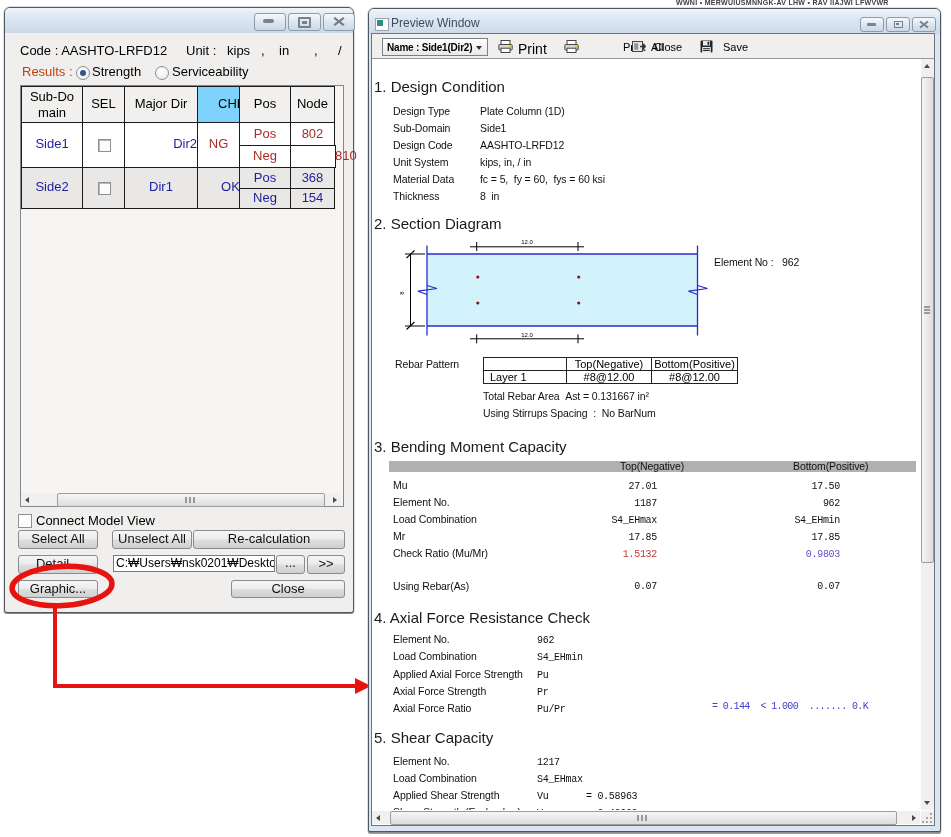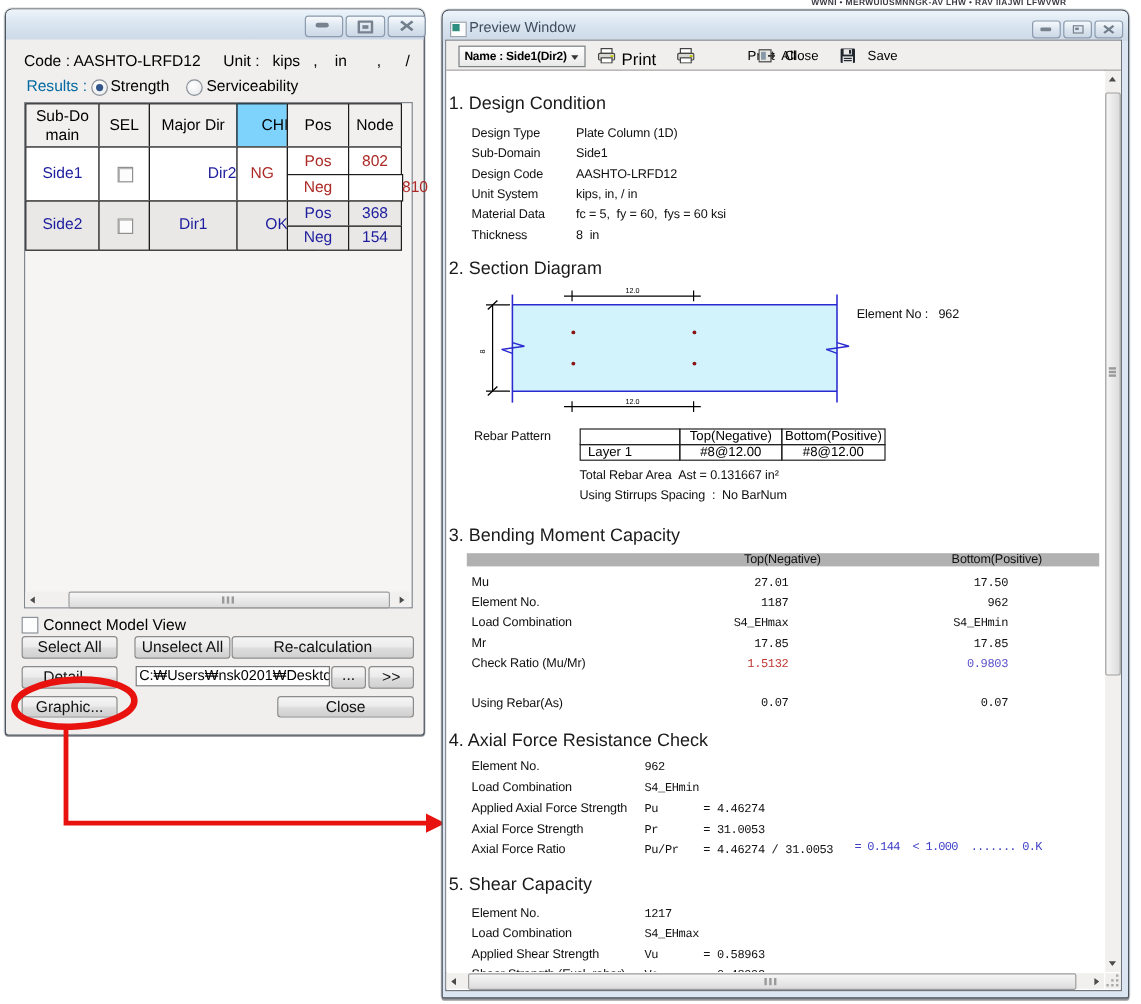--- a/index.html
+++ b/index.html
@@ -49,21 +49,21 @@
     </div>
 
     <div class="abs" style="left:15px;top:35px;font-size:13px;color:#000;">Code : AASHTO-LRFD12</div>
     <div class="abs" style="left:181px;top:35px;font-size:13px;color:#000;">Unit :</div>
     <div class="abs" style="left:222px;top:35px;font-size:13px;color:#000;">kips</div>
     <div class="abs" style="left:256px;top:35px;font-size:13px;color:#000;">,</div>
     <div class="abs" style="left:274px;top:35px;font-size:13px;color:#000;">in</div>
     <div class="abs" style="left:309px;top:35px;font-size:13px;color:#000;">,</div>
     <div class="abs" style="left:333px;top:35px;font-size:13px;color:#000;">/</div>
 
-    <div class="abs" style="left:17px;top:56px;font-size:13px;color:#0369a1;">Results :</div>
+    <div class="abs" style="left:17px;top:56px;font-size:13px;color:#c2410c;">Results :</div>
     <div class="abs" style="left:71px;top:58px;width:12px;height:12px;border:1px solid #8a9097;border-radius:50%;background:radial-gradient(circle at 40% 35%,#fff,#e8eaec);">
       <div class="abs" style="left:3px;top:3px;width:6px;height:6px;border-radius:50%;background:#32568c;"></div>
     </div>
     <div class="abs" style="left:87px;top:56px;font-size:13px;color:#000;">Strength</div>
     <div class="abs" style="left:150px;top:58px;width:12px;height:12px;border:1px solid #8a9097;border-radius:50%;background:radial-gradient(circle at 40% 35%,#fff,#e4e6e8);"></div>
     <div class="abs" style="left:167px;top:56px;font-size:13px;color:#000;">Serviceability</div>
 
     <div class="abs" style="left:15px;top:77px;width:322px;height:420px;border:1px solid #828790;background:#f6f5f3;">
 
       <div class="abs" style="left:0px;top:0px;font-size:13px;color:#000;">
@@ -256,21 +256,20 @@
         <div class="abs t11" style="left:21px;top:418px;line-height:17px;">Mu<br>Element No.<br>Load Combination<br>Mr<br>Check Ratio (Mu/Mr)</div>
         <div class="abs mono" style="left:165px;top:419px;width:120px;line-height:17px;font-size:10px;letter-spacing:-0.3px;text-align:right;color:#111;">27.01<br>1187<br>S4_EHmax<br>17.85<br><span style="color:#bf3b35;">1.5132</span></div>
         <div class="abs mono" style="left:348px;top:419px;width:120px;line-height:17px;font-size:10px;letter-spacing:-0.3px;text-align:right;color:#111;">17.50<br>962<br>S4_EHmin<br>17.85<br><span style="color:#5b51c8;">0.9803</span></div>
         <div class="abs t11" style="left:21px;top:521px;">Using Rebar(As)</div>
         <div class="abs mono" style="left:165px;top:522px;width:120px;font-size:10px;letter-spacing:-0.3px;text-align:right;color:#111;">0.07</div>
         <div class="abs mono" style="left:348px;top:522px;width:120px;font-size:10px;letter-spacing:-0.3px;text-align:right;color:#111;">0.07</div>
 
         <div class="abs" style="left:2px;top:550px;font-size:15px;color:#1a1a1a;">4. Axial Force Resistance Check</div>
         <div class="abs t11" style="left:21px;top:572px;line-height:17.3px;">Element No.<br>Load Combination<br>Applied Axial Force Strength<br>Axial Force Strength<br>Axial Force Ratio</div>
         <div class="abs mono" style="left:165px;top:573px;line-height:17.3px;font-size:10px;letter-spacing:-0.3px;color:#111;">962<br>S4_EHmin<br>Pu<br>Pr<br>Pu/Pr</div>
-        <div class="abs mono" style="left:214px;top:607.6px;line-height:17.3px;font-size:10px;letter-spacing:-0.3px;color:#111;">= 4.46274<br>= 31.0053<br>= 4.46274 / 31.0053</div>
         <div class="abs mono" style="left:340px;top:642.2px;font-size:10px;letter-spacing:-0.62px;color:#4040c8;">= 0.144&nbsp; &lt; 1.000&nbsp; ....... 0.K</div>
 
         <div class="abs" style="left:2px;top:670px;font-size:15px;color:#1a1a1a;">5. Shear Capacity</div>
         <div class="abs t11" style="left:21px;top:694px;line-height:17px;">Element No.<br>Load Combination<br>Applied Shear Strength<br>Shear Strength (Excl. rebar)</div>
         <div class="abs mono" style="left:165px;top:695px;line-height:17px;font-size:10px;letter-spacing:-0.3px;color:#111;">1217<br>S4_EHmax<br>Vu<br>Vc</div>
         <div class="abs mono" style="left:214px;top:729px;line-height:17px;font-size:10px;letter-spacing:-0.3px;color:#111;">= 0.58963<br>= 0.48992</div>
 
       </div>
 
       <div class="sb-track" style="right:0;top:25px;width:13px;height:751px;">

